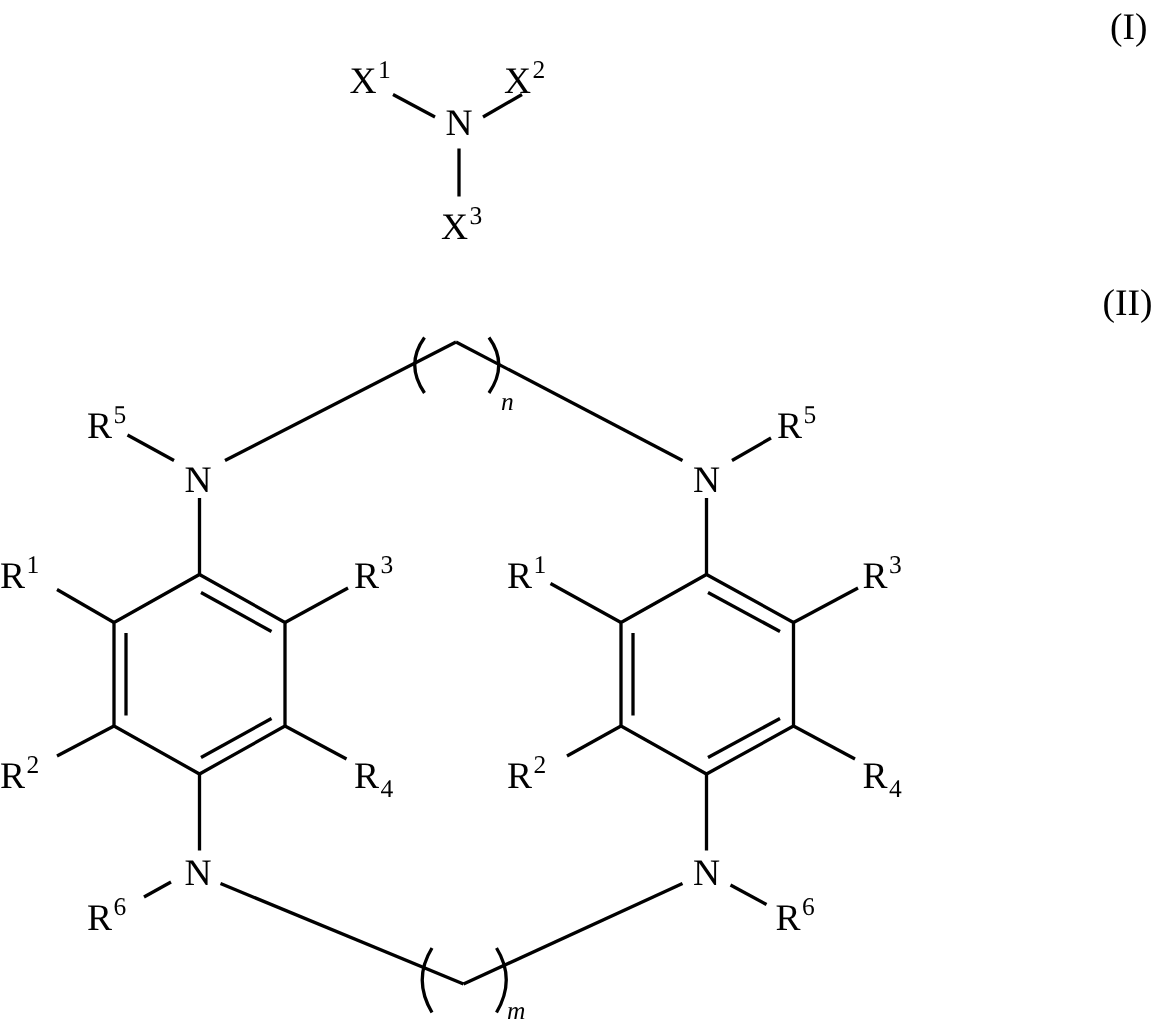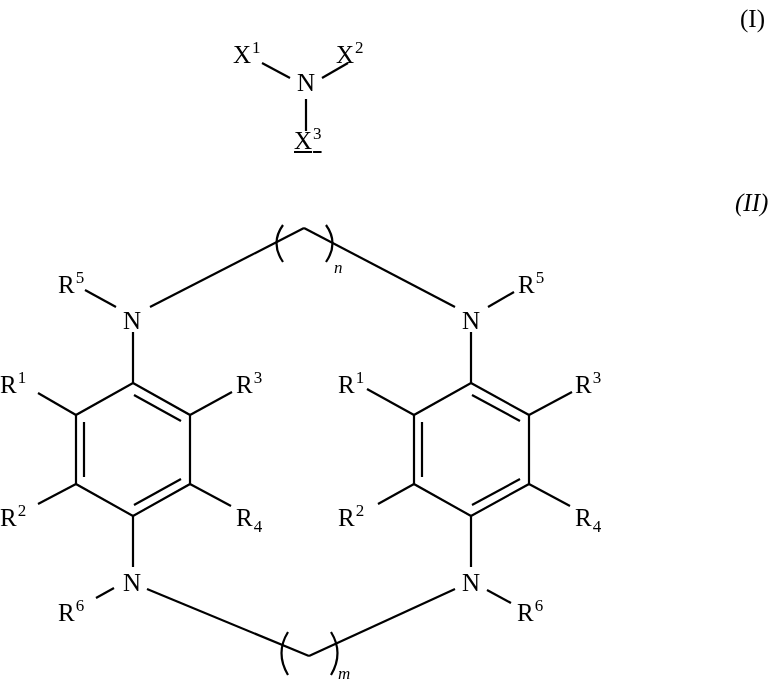--- a/index.html
+++ b/index.html
@@ -60,23 +60,23 @@
     <line x1="309" y1="656" x2="455" y2="589"></line>
     <path d="M288,632 Q275,653 288,675"></path>
     <path d="M331,632 Q344,653 331,675"></path>
   </g>
 </svg>
 
 <div class="lbl" style="left:740px;top:6px;">(I)</div>
 <div class="lbl" style="left:233px;top:42px;"><span>X</span><sup>1</sup></div>
 <div class="lbl" style="left:336px;top:42px;"><span>X</span><sup>2</sup></div>
 <div class="lbl" style="left:297px;top:70px;">N</div>
-<div class="lbl" style="left:294px;top:128px;text-decoration:underline;"><span>X</span><sup>3</sup></div>
+<div class="lbl" style="left:294px;top:139px;"><span>X</span><sup>3</sup></div>
 
-<div class="lbl" style="left:735px;top:190px;font-style:italic;">(II)</div>
+<div class="lbl" style="left:735px;top:190px;">(II)</div>
 <div class="idx" style="left:334px;top:258px;">n</div>
 <div class="idx" style="left:338px;top:664px;">m</div>
 
 <div class="lbl" style="left:58px;top:272px;"><span>R</span><sup>5</sup></div>
 <div class="lbl" style="left:123px;top:308px;">N</div>
 <div class="lbl" style="left:0px;top:372px;"><span>R</span><sup>1</sup></div>
 <div class="lbl" style="left:236px;top:372px;"><span>R</span><sup>3</sup></div>
 <div class="lbl" style="left:0px;top:505px;"><span>R</span><sup>2</sup></div>
 <div class="lbl" style="left:236px;top:505px;"><span>R</span><sub>4</sub></div>
 <div class="lbl" style="left:123px;top:570px;">N</div>

